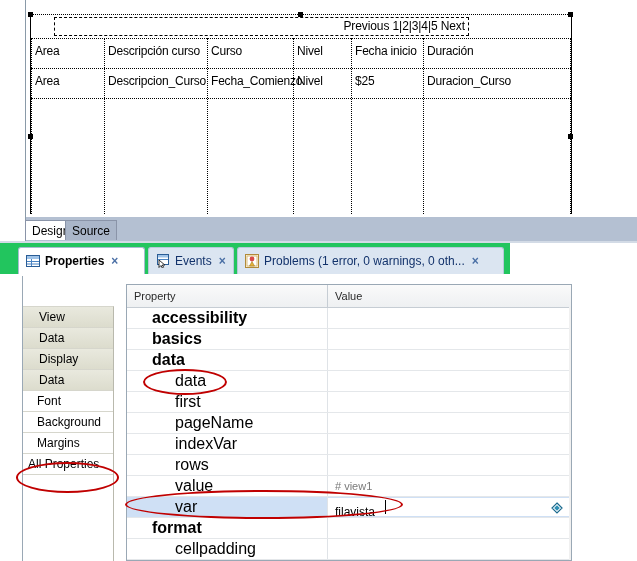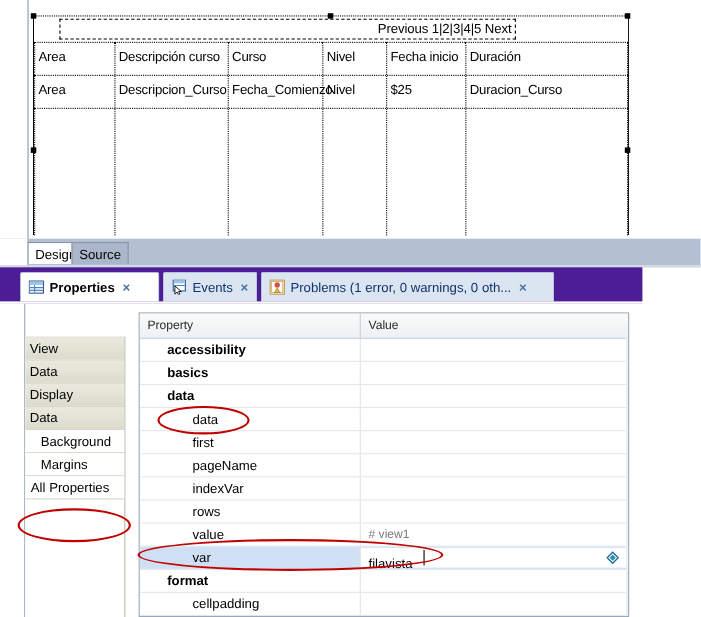--- a/index.html
+++ b/index.html
@@ -79,22 +79,22 @@
   }
   .ds-tab.active { background: #ffffff; border-color: #8a94a8; }
   .ds-tab.inactive { background: #aab6c9; border-color: #8a94a8; }
   #ds-underline {
     position: absolute; left: 0; bottom: 0; width: 637px; height: 2px;
     background: #d3dbe6;
   }
 
   
   #view-tabbar {
-    position: absolute; left: 0; top: 243px; width: 584px; height: 33px;
-    background: #4c1d95;
+    position: absolute; left: 0; top: 243px; width: 510px; height: 33px;
+    background: #22c55e;
   }
   .vtab {
     position: absolute; top: 4px; height: 27px;
     box-sizing: border-box;
     display: flex; align-items: center; gap: 5px;
     padding: 0 7px;
     border-top-left-radius: 3px; border-top-right-radius: 3px;
   }
   .vtab.active {
     background: #ffffff;
@@ -129,21 +129,21 @@
   #cat-sidebar {
     position: absolute; left: 23px; top: 30px; width: 90px; height: 255px;
     background: #ffffff;
     border-right: 1px solid #b9b9ad;
     border-top: 1px solid #d6d6cc;
   }
   .cat-item {
     position: relative; height: 21px; line-height: 21px;
     font-size: 12px; color: #000; box-sizing: border-box;
     border-bottom: 1px solid #d6d6cc;
-    padding-left: 4px;
+    padding-left: 16px;
   }
   .cat-item.group {
     background: linear-gradient(to bottom, #e9e9de 0%, #dcdccd 100%);
   }
   .cat-item.child { background: #ffffff; padding-left: 14px; }
   .cat-item.bold { font-weight: normal; padding-left: 5px; background:#ffffff;}
 
   
   #prop-grid {
     position: absolute; left: 126px; top: 8px; width: 446px; height: 277px;
@@ -164,21 +164,21 @@
     background: #c6cdd4;
   }
   .prow {
     position: relative; height: 21px;
     border-bottom: 1px solid #e4e7ea;
     box-sizing: border-box;
   }
   .prow.selected { background: #cfe0f5; }
   .pname {
     position: absolute; left: 0; top: 0; height: 20px; line-height: 20px;
-    font-size: 12px; color: #000; white-space: nowrap;
+    font-size: 16px; color: #000; white-space: nowrap;
   }
   .pname.cat { font-weight: bold; padding-left: 25px; }
   .pname.leaf { font-weight: normal; padding-left: 48px; }
   .pvalue {
     position: absolute; left: 201px; top: 0; height: 20px; line-height: 20px;
     font-size: 12px; color: #000; white-space: nowrap; padding-left: 7px;
   }
   .pcol-divider {
     position: absolute; left: 200px; top: 0; bottom: 0; width: 1px;
     background: #dfe3e7;
@@ -316,20 +316,21 @@
   </div>
 
   <div id="props-panel">
     <div id="panel-gutter"></div>
 
     <div id="cat-sidebar">
       <div class="cat-item group">View</div>
       <div class="cat-item group">Data</div>
       <div class="cat-item group">Display</div>
       <div class="cat-item group">Data</div>
+      <div class="cat-item child">Font</div>
       <div class="cat-item child">Background</div>
       <div class="cat-item child">Margins</div>
       <div class="cat-item bold">All Properties</div>
     </div>
 
     <div id="prop-grid">
       <div id="prop-header">
         <span class="ph-cell" style="left:0px;">Property</span>
         <div id="ph-divider"></div>
         <span class="ph-cell" style="left:201px;">Value</span>

